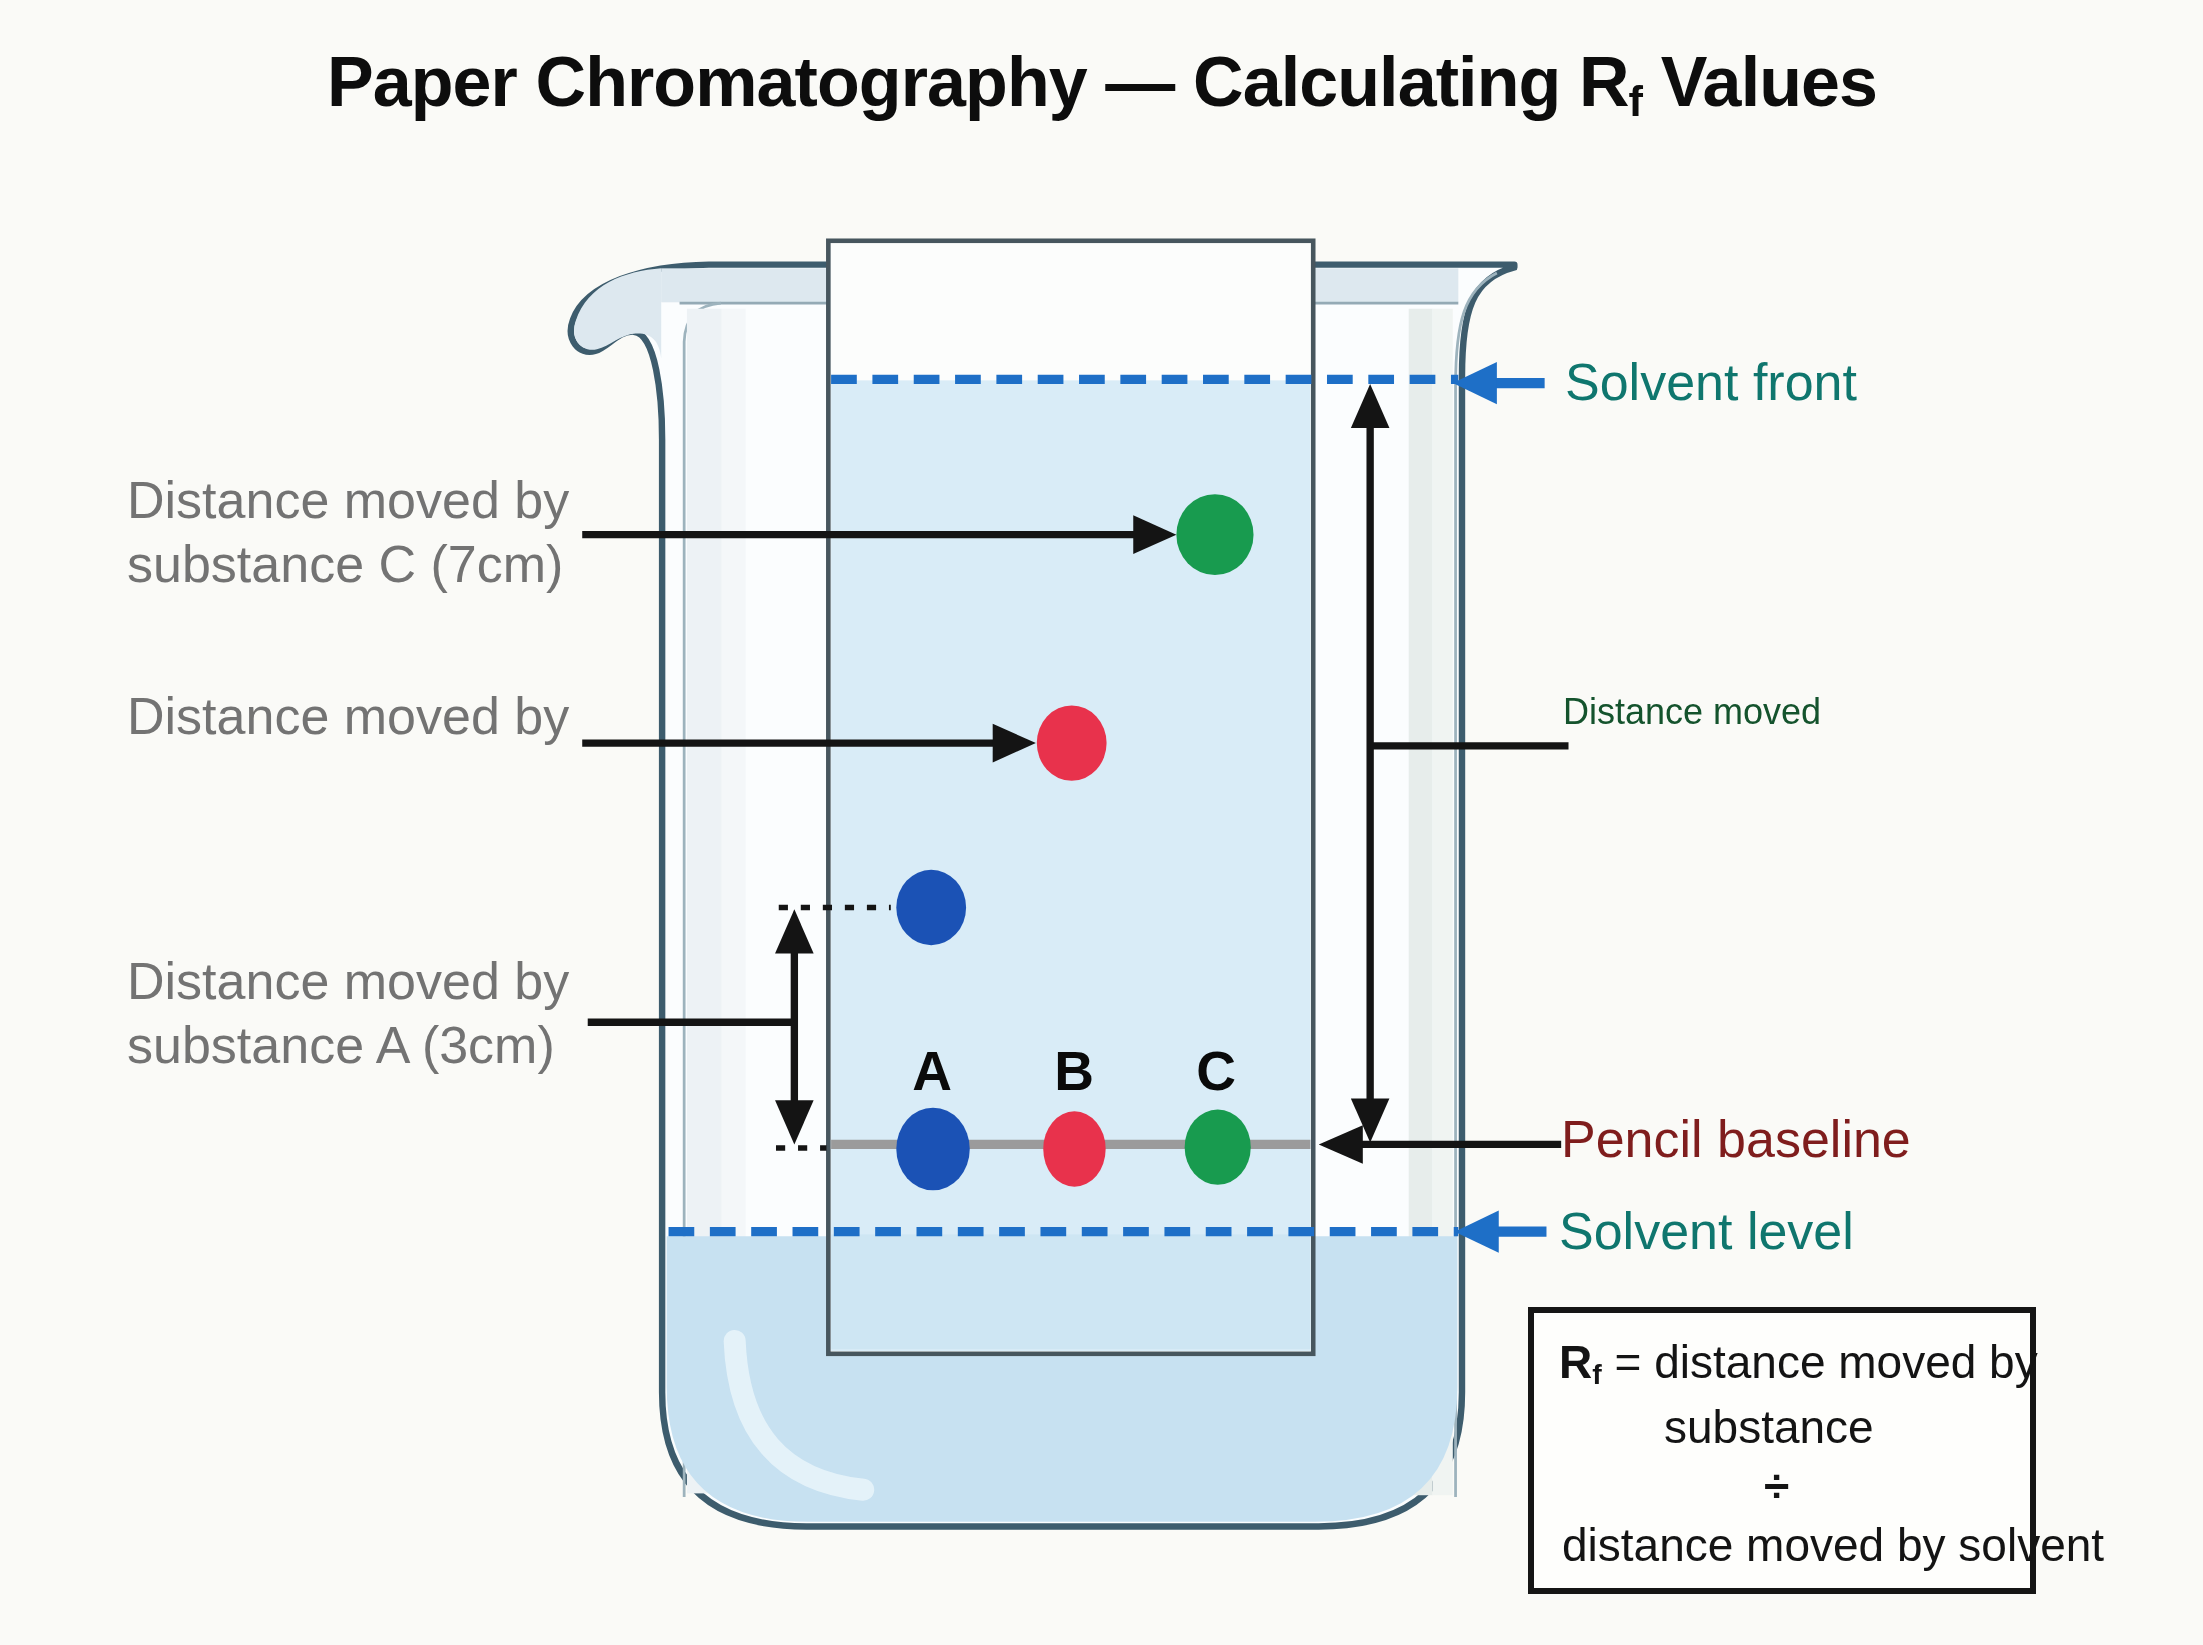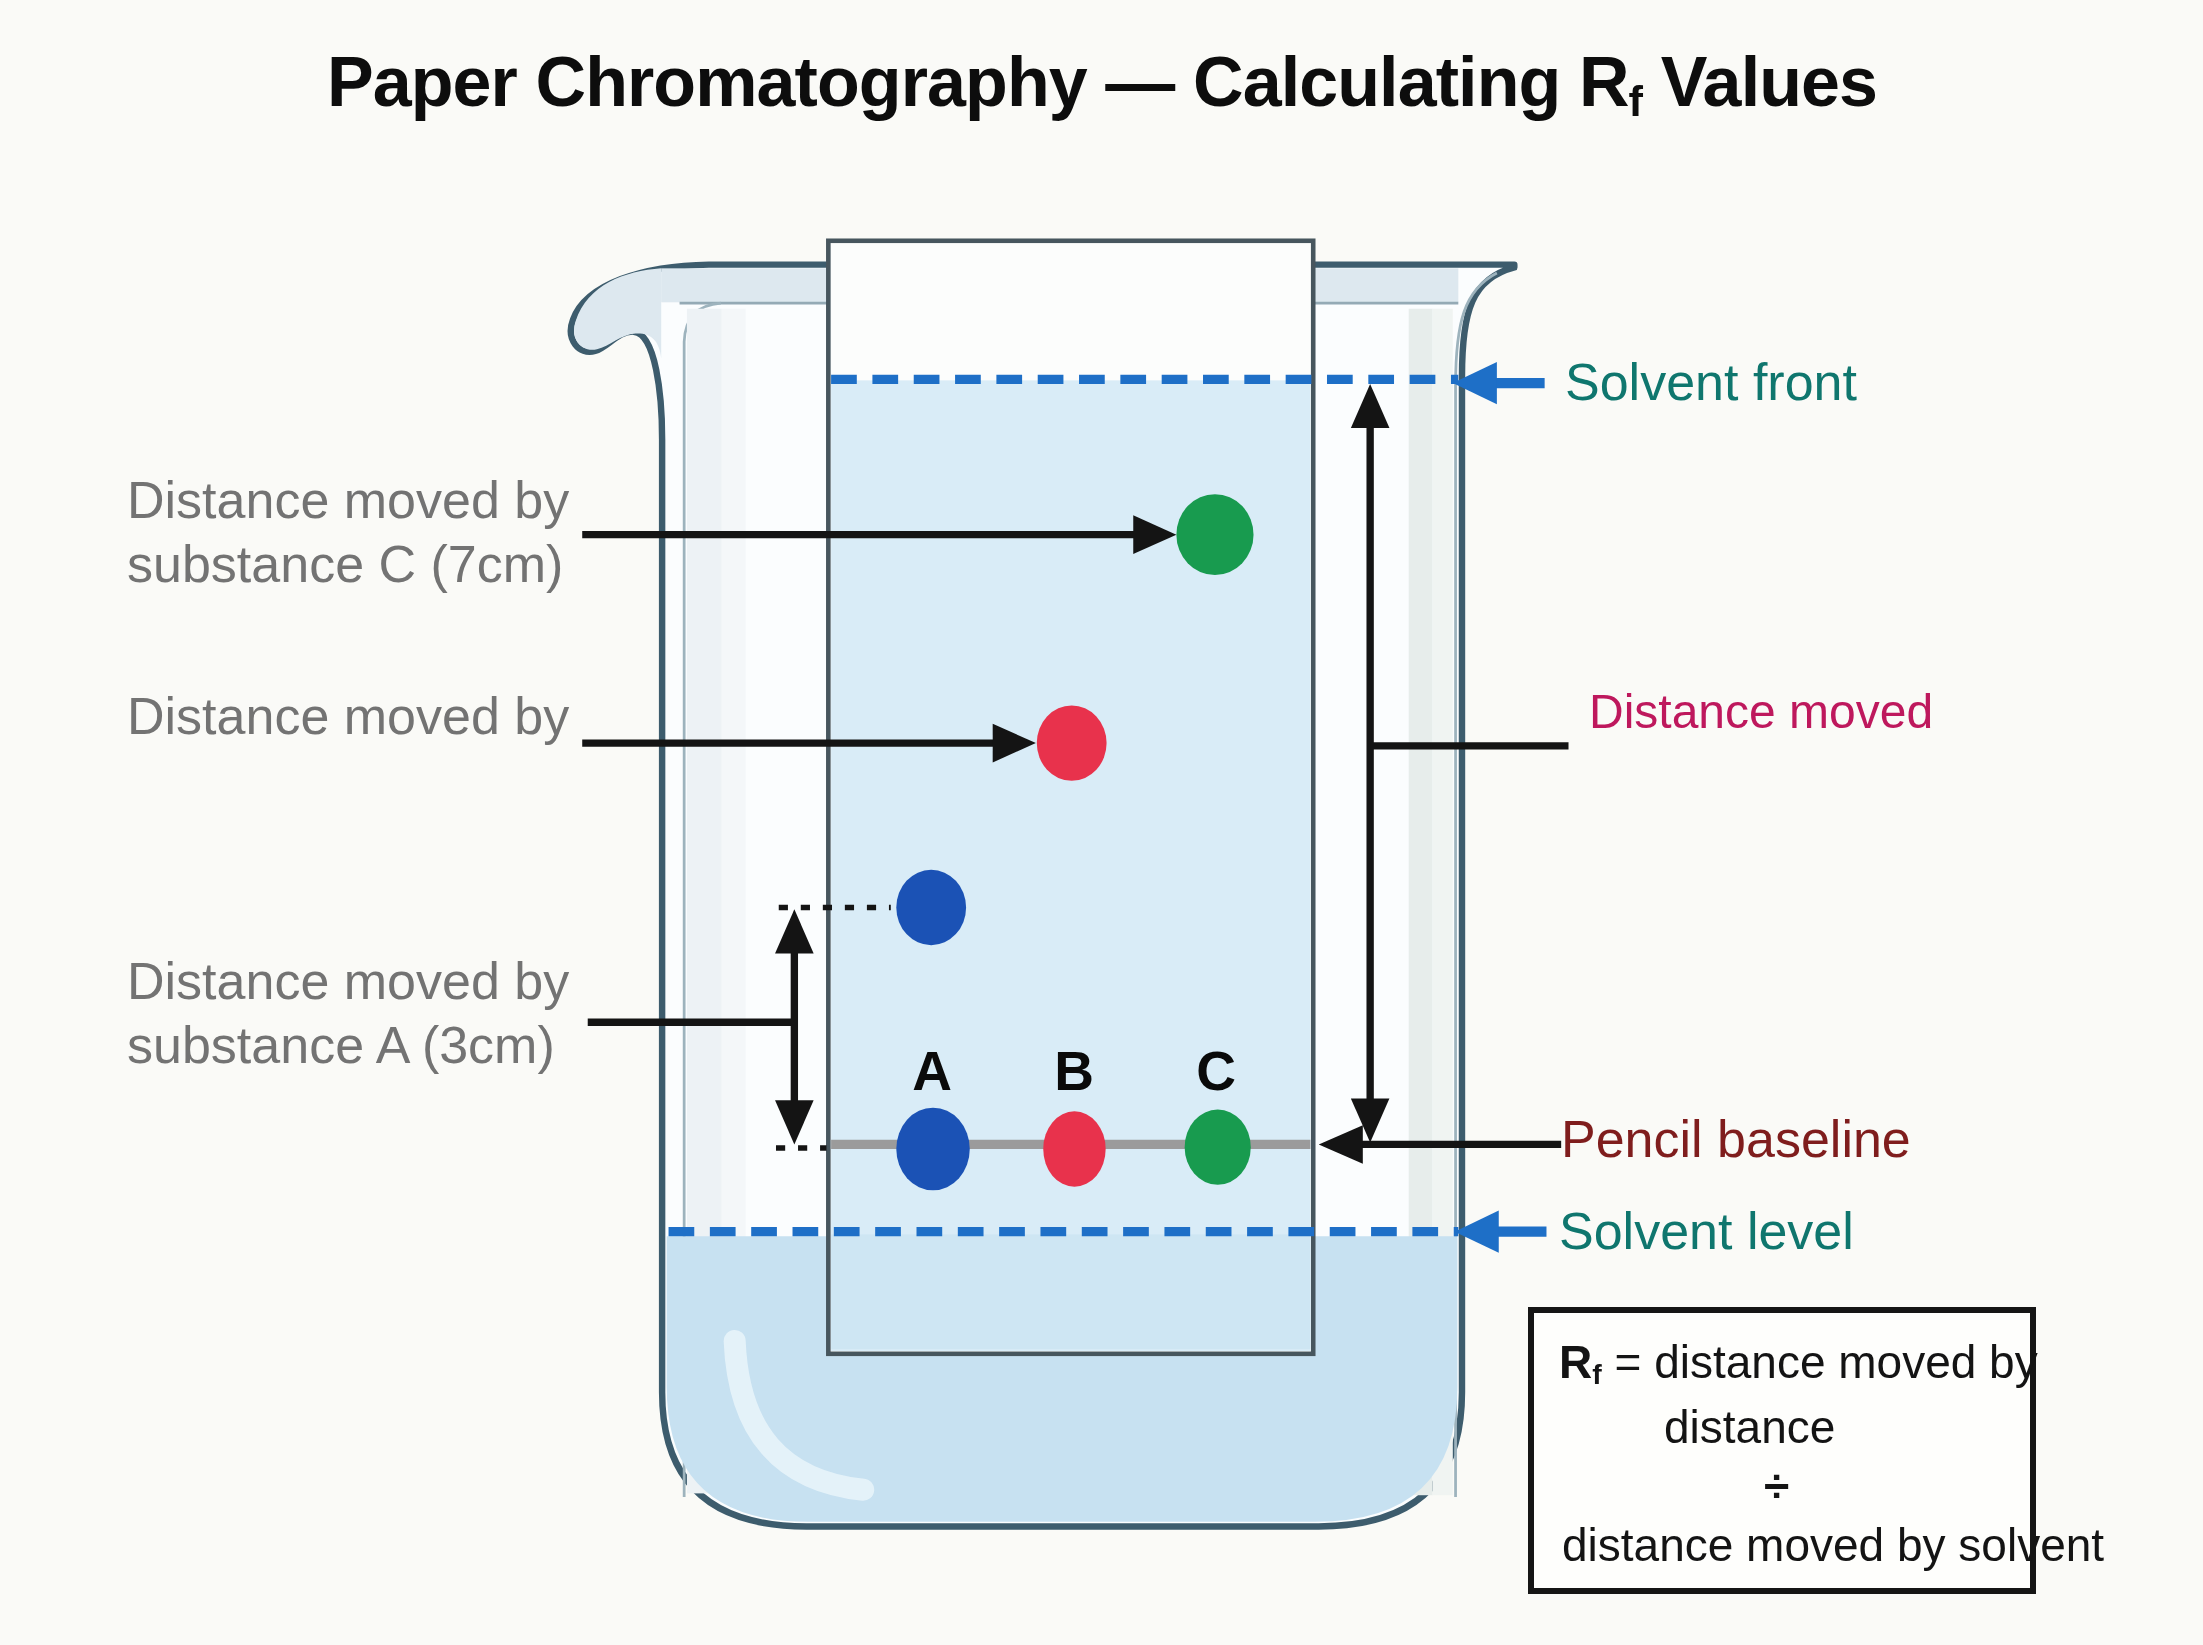--- a/index.html
+++ b/index.html
@@ -12,21 +12,21 @@
   .stage svg { position:absolute; left:0; top:0; }
   .abs { position:absolute; }
   .title {
     left:0; top:42px; width:2204px; text-align:center;
     font-size:70px; font-weight:bold; letter-spacing:-0.9px; color:#0d0d0d;
   }
   .title .subf { font-size:0.62em; font-weight:bold; position:relative; top:0.22em; }
   .lbl { font-size:52px; line-height:64px; color:#737373; white-space:nowrap; }
   .lbl span { display:block; }
   .blue-lbl { color:#0f766e; font-size:52px; line-height:52px; white-space:nowrap; }
-  .rlbl { font-size:48px; line-height:66px; color:#be185d; white-space:nowrap;margin-left:26px; }
+  .rlbl { font-size:36px; line-height:66px; color:#14532d; white-space:nowrap; }
   .rlbl span { display:block; }
   .spot-letter {
     font-size:55px; font-weight:bold; color:#0a0a0a;
     transform:translateX(-50%); line-height:55px;
   }
   .formula-box {
     left:1528px; top:1307px; width:508px; height:287px;
     box-sizing:border-box; border:6.4px solid #151515; background:#fefefc;
     font-size:46px; line-height:59px; color:#141414; padding-top:20px;
     white-space:nowrap;
@@ -138,19 +138,19 @@
   </div>
   <div class="abs blue-lbl" style="left:1561px; top:1113px; color:#7f1d1d;">Pencil baseline</div>
   <div class="abs blue-lbl" style="left:1559px; top:1205px;">Solvent level</div>
 
   <div class="abs spot-letter" style="left:932px; top:1044px;">A</div>
   <div class="abs spot-letter" style="left:1074px; top:1044px;">B</div>
   <div class="abs spot-letter" style="left:1216px; top:1044px;">C</div>
 
   <div class="abs formula-box">
     <div class="fl1"><span class="rsym">R</span><span class="rsub">f</span><span> = distance moved by</span></div>
-    <div class="fl2">distance</div>
+    <div class="fl2">substance</div>
     <div class="fl3">÷</div>
     <div class="fl4">distance moved by solvent</div>
   </div>
 
 </div>
 
 
 </body></html>

